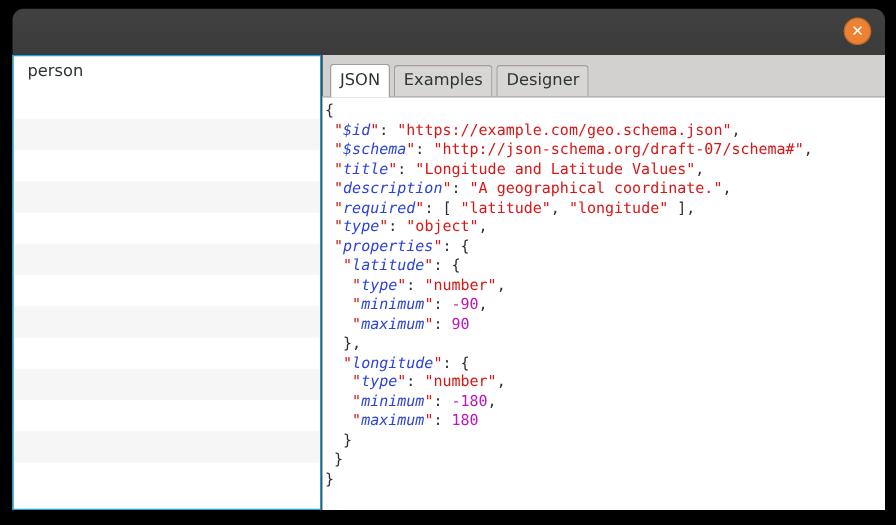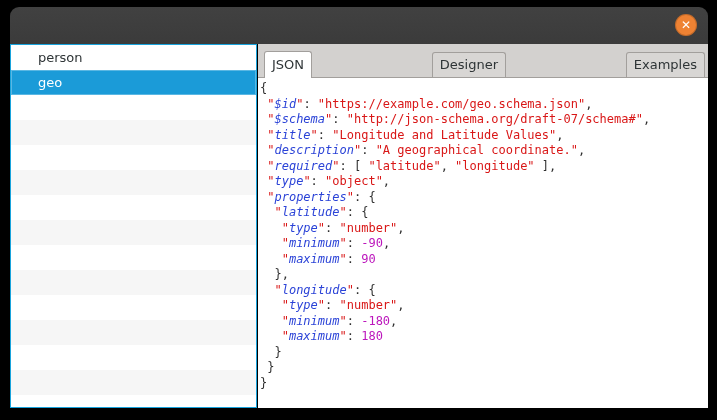--- a/index.html
+++ b/index.html
@@ -16,30 +16,30 @@
     background:linear-gradient(#414141,var(--titlebar));
     border-radius:9px 9px 0 0;}
   .close-btn{position:absolute;top:7px;right:11px;width:22px;height:22px;
     border-radius:50%;background:var(--close);
     box-shadow:inset 0 0 0 1px rgba(0,0,0,.18);
     display:flex;align-items:center;justify-content:center;
     color:#fff;font-size:12px;font-weight:bold;cursor:pointer;}
 
   .sidebar{position:absolute;left:10px;top:44px;width:247px;height:364px;
     background:#fff;border:1px solid var(--accent);overflow:hidden;}
-  .row{height:25px;line-height:25px;padding-left:27px;font-size:13px;
+  .row{height:25px;line-height:25px;padding-left:11px;font-size:13px;
     color:#2e3436;white-space:nowrap;overflow:hidden;}
   .row.sel{background:var(--sel);color:#fff;
     box-shadow:inset 0 0 0 1px rgba(255,255,255,.28);}
   .row.stripe{background:var(--stripe);}
 
   .notebook{position:absolute;left:258px;top:44px;width:450px;height:364px;
     background:var(--nb-gray);}
   .tabbar{position:absolute;left:0;top:0;right:0;height:33px;
-    display:flex;align-items:flex-end;padding-left:6px;justify-content:space-between;}
+    display:flex;align-items:flex-end;padding-left:6px;}
   .tab{height:25px;line-height:24px;padding:0 7px;font-size:13px;color:#2e3436;
     background:var(--tab-inactive);border:1px solid var(--tab-border);
     border-bottom:none;border-radius:3px 3px 0 0;margin-right:3px;cursor:pointer;
     position:relative;z-index:1;}
   .tab.active{height:27px;line-height:26px;background:#fff;z-index:3;
     margin-bottom:-1px;}
   .page{position:absolute;left:0;top:33px;right:0;bottom:0;background:#fff;
     border-top:1px solid var(--tab-border);overflow:hidden;z-index:2;}
 
   .code{position:absolute;inset:0;padding:3px 0 0 2px;
@@ -56,39 +56,38 @@
 
 <div class="titlebar">
   <div class="close-btn">
     <span>✕</span>
   </div>
 </div>
 
 <div class="sidebar">
   <div>
       <div class="row">person</div>
-      <div class="row sel">geo</div>
       <div class="row"></div>
       <div class="row stripe"></div>
       <div class="row"></div>
       <div class="row stripe"></div>
       <div class="row"></div>
       <div class="row stripe"></div>
       <div class="row"></div>
       <div class="row stripe"></div>
       <div class="row"></div>
       <div class="row stripe"></div>
       <div class="row"></div>
       <div class="row stripe"></div>
       <div class="row"></div>
     </div>
 </div>
 
 <div class="notebook">
   <div class="tabbar">
       <div class="tab active">JSON</div>
+      <div class="tab">Examples</div>
       <div class="tab">Designer</div>
-      <div class="tab">Examples</div>
     </div>
   <div class="page">
     <div class="code"><div class="cl"><span class="tk-p">{</span></div><div class="cl"><span class="tk-p"> </span><span class="tk-s">"</span><span class="tk-k">$id</span><span class="tk-s">"</span><span class="tk-p">: </span><span class="tk-s">"https://example.com/geo.schema.json"</span><span class="tk-p">,</span></div><div class="cl"><span class="tk-p"> </span><span class="tk-s">"</span><span class="tk-k">$schema</span><span class="tk-s">"</span><span class="tk-p">: </span><span class="tk-s">"http://json-schema.org/draft-07/schema#"</span><span class="tk-p">,</span></div><div class="cl"><span class="tk-p"> </span><span class="tk-s">"</span><span class="tk-k">title</span><span class="tk-s">"</span><span class="tk-p">: </span><span class="tk-s">"Longitude and Latitude Values"</span><span class="tk-p">,</span></div><div class="cl"><span class="tk-p"> </span><span class="tk-s">"</span><span class="tk-k">description</span><span class="tk-s">"</span><span class="tk-p">: </span><span class="tk-s">"A geographical coordinate."</span><span class="tk-p">,</span></div><div class="cl"><span class="tk-p"> </span><span class="tk-s">"</span><span class="tk-k">required</span><span class="tk-s">"</span><span class="tk-p">: [ </span><span class="tk-s">"latitude"</span><span class="tk-p">, </span><span class="tk-s">"longitude"</span><span class="tk-p"> ],</span></div><div class="cl"><span class="tk-p"> </span><span class="tk-s">"</span><span class="tk-k">type</span><span class="tk-s">"</span><span class="tk-p">: </span><span class="tk-s">"object"</span><span class="tk-p">,</span></div><div class="cl"><span class="tk-p"> </span><span class="tk-s">"</span><span class="tk-k">properties</span><span class="tk-s">"</span><span class="tk-p">: {</span></div><div class="cl"><span class="tk-p">  </span><span class="tk-s">"</span><span class="tk-k">latitude</span><span class="tk-s">"</span><span class="tk-p">: {</span></div><div class="cl"><span class="tk-p">   </span><span class="tk-s">"</span><span class="tk-k">type</span><span class="tk-s">"</span><span class="tk-p">: </span><span class="tk-s">"number"</span><span class="tk-p">,</span></div><div class="cl"><span class="tk-p">   </span><span class="tk-s">"</span><span class="tk-k">minimum</span><span class="tk-s">"</span><span class="tk-p">: </span><span class="tk-n">-90</span><span class="tk-p">,</span></div><div class="cl"><span class="tk-p">   </span><span class="tk-s">"</span><span class="tk-k">maximum</span><span class="tk-s">"</span><span class="tk-p">: </span><span class="tk-n">90</span></div><div class="cl"><span class="tk-p">  },</span></div><div class="cl"><span class="tk-p">  </span><span class="tk-s">"</span><span class="tk-k">longitude</span><span class="tk-s">"</span><span class="tk-p">: {</span></div><div class="cl"><span class="tk-p">   </span><span class="tk-s">"</span><span class="tk-k">type</span><span class="tk-s">"</span><span class="tk-p">: </span><span class="tk-s">"number"</span><span class="tk-p">,</span></div><div class="cl"><span class="tk-p">   </span><span class="tk-s">"</span><span class="tk-k">minimum</span><span class="tk-s">"</span><span class="tk-p">: </span><span class="tk-n">-180</span><span class="tk-p">,</span></div><div class="cl"><span class="tk-p">   </span><span class="tk-s">"</span><span class="tk-k">maximum</span><span class="tk-s">"</span><span class="tk-p">: </span><span class="tk-n">180</span></div><div class="cl"><span class="tk-p">  }</span></div><div class="cl"><span class="tk-p"> }</span></div><div class="cl"><span class="tk-p">}</span></div></div>
   </div>
 </div>
 
 </body></html>

